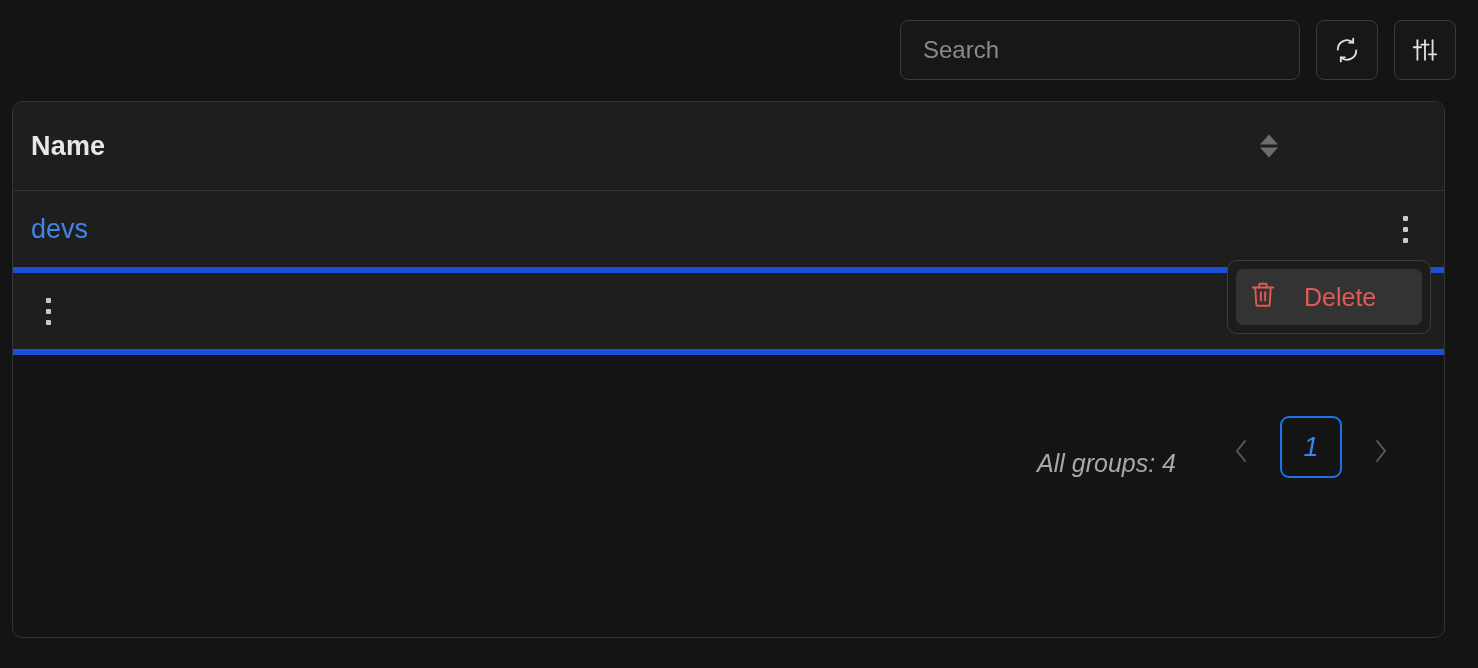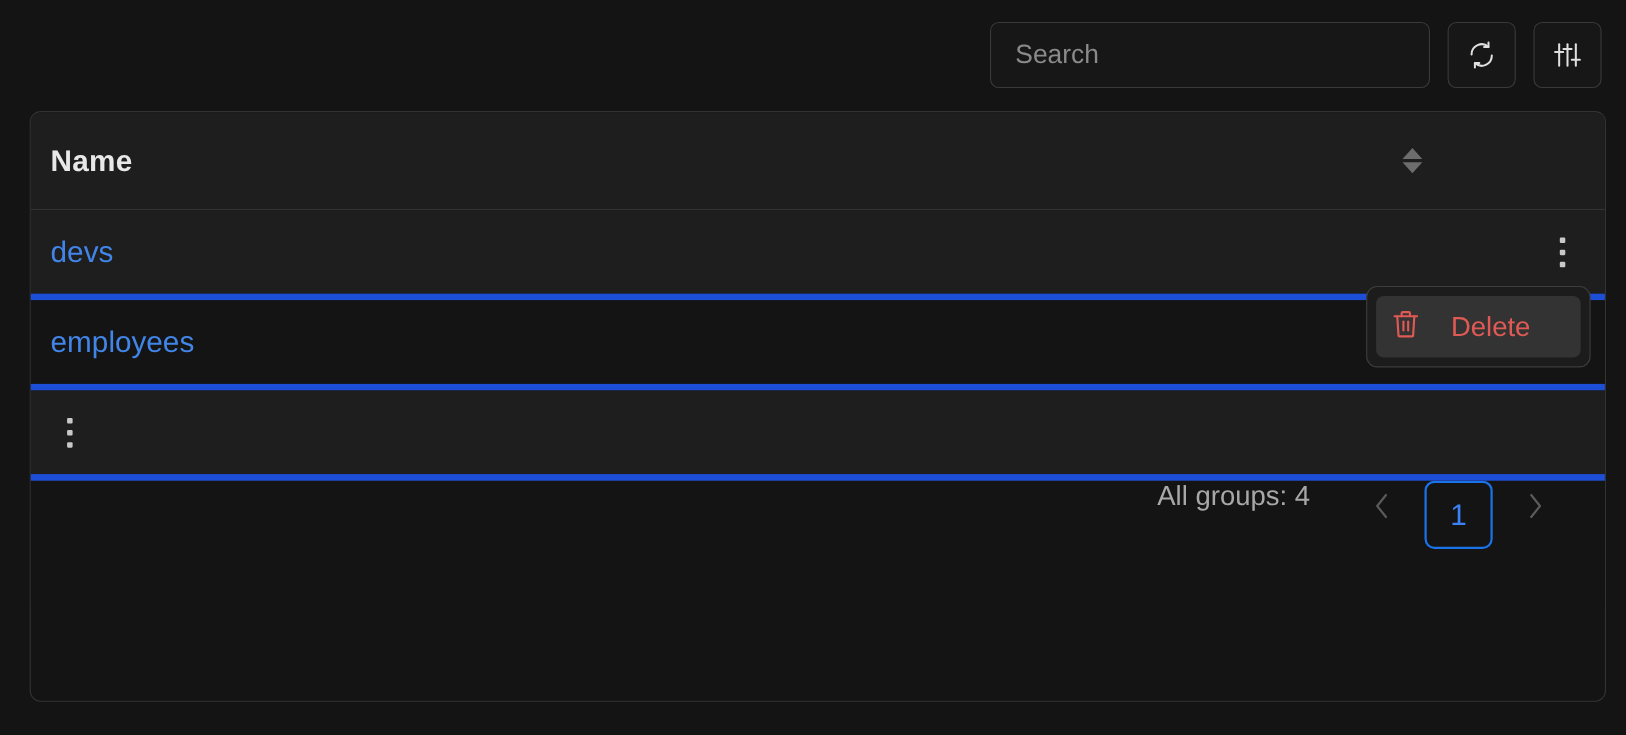--- a/index.html
+++ b/index.html
@@ -53,21 +53,21 @@
     display: flex;
     align-items: center;
     justify-content: center;
     cursor: pointer;
   }
   .icon-button svg { display: block; }
 
   
   .table-card {
     position: absolute;
-    left: 27px;
+    left: 12px;
     top: 101px;
     width: 1433px;
     height: 537px;
     border: 1px solid #333333;
     border-radius: 10px;
     background: #141414;
     overflow: visible;
   }
 
   .table-head {
@@ -168,24 +168,25 @@
     font-size: 25px;
     margin-left: 12px;
   }
 
   
   .table-foot {
     height: 123px;
     background: #141414;
     border-radius: 0 0 9px 9px;
     display: flex;
-    align-items: flex-start;
+    align-items: flex-end;
     justify-content: flex-end;
     padding-right: 42px;
     gap: 0;
+    font-style: italic;
   }
   .total-label {
     color: #a8a8a8;
     font-size: 25px;
     margin-right: 44px;
   }
   .pager-arrow {
     width: 44px;
     height: 50px;
     display: flex;
@@ -254,23 +255,20 @@
 
     <div class="row odd">
       <a class="row-link">devs</a>
       <div class="kebab">
         <span></span>
         <span></span>
         <span></span>
       </div>
     </div>
 
-    <div class="row even">
-      <a class="row-link">employees</a>
-    </div>
 
     <div class="row odd">
       <div class="kebab">
         <span></span>
         <span></span>
         <span></span>
       </div>
     </div>
 
 

